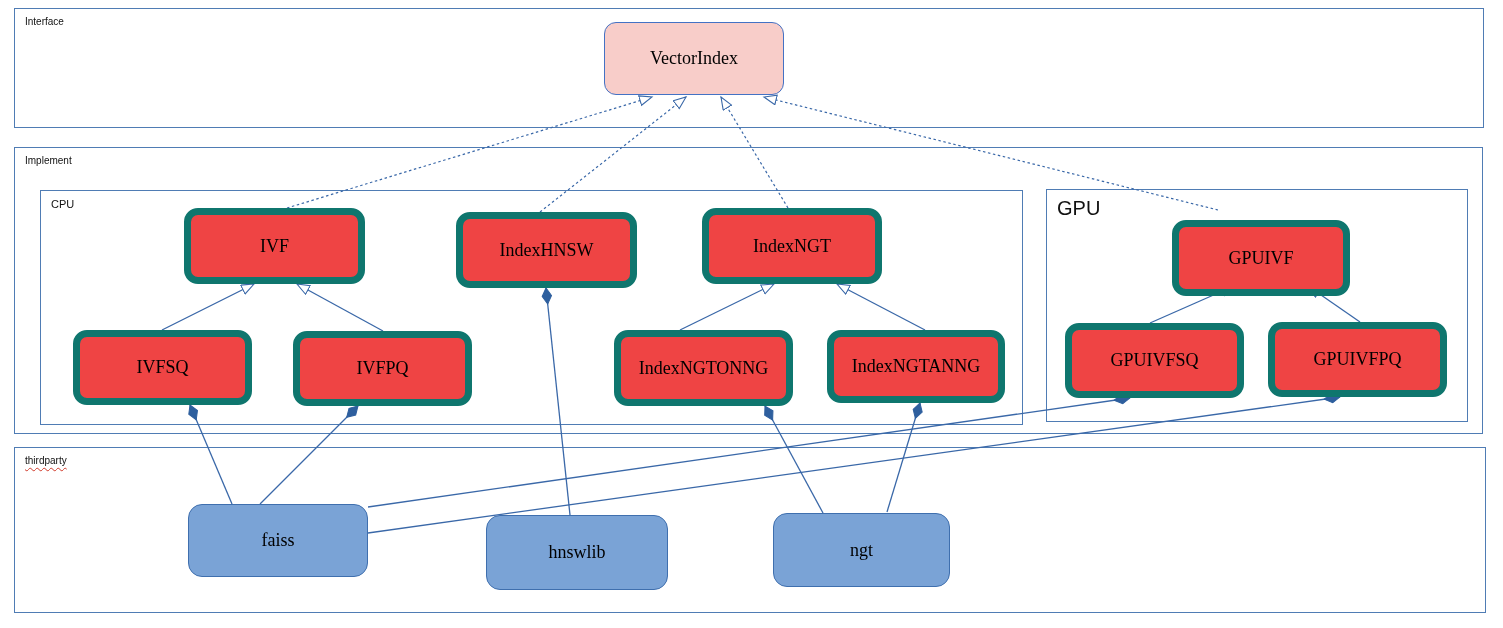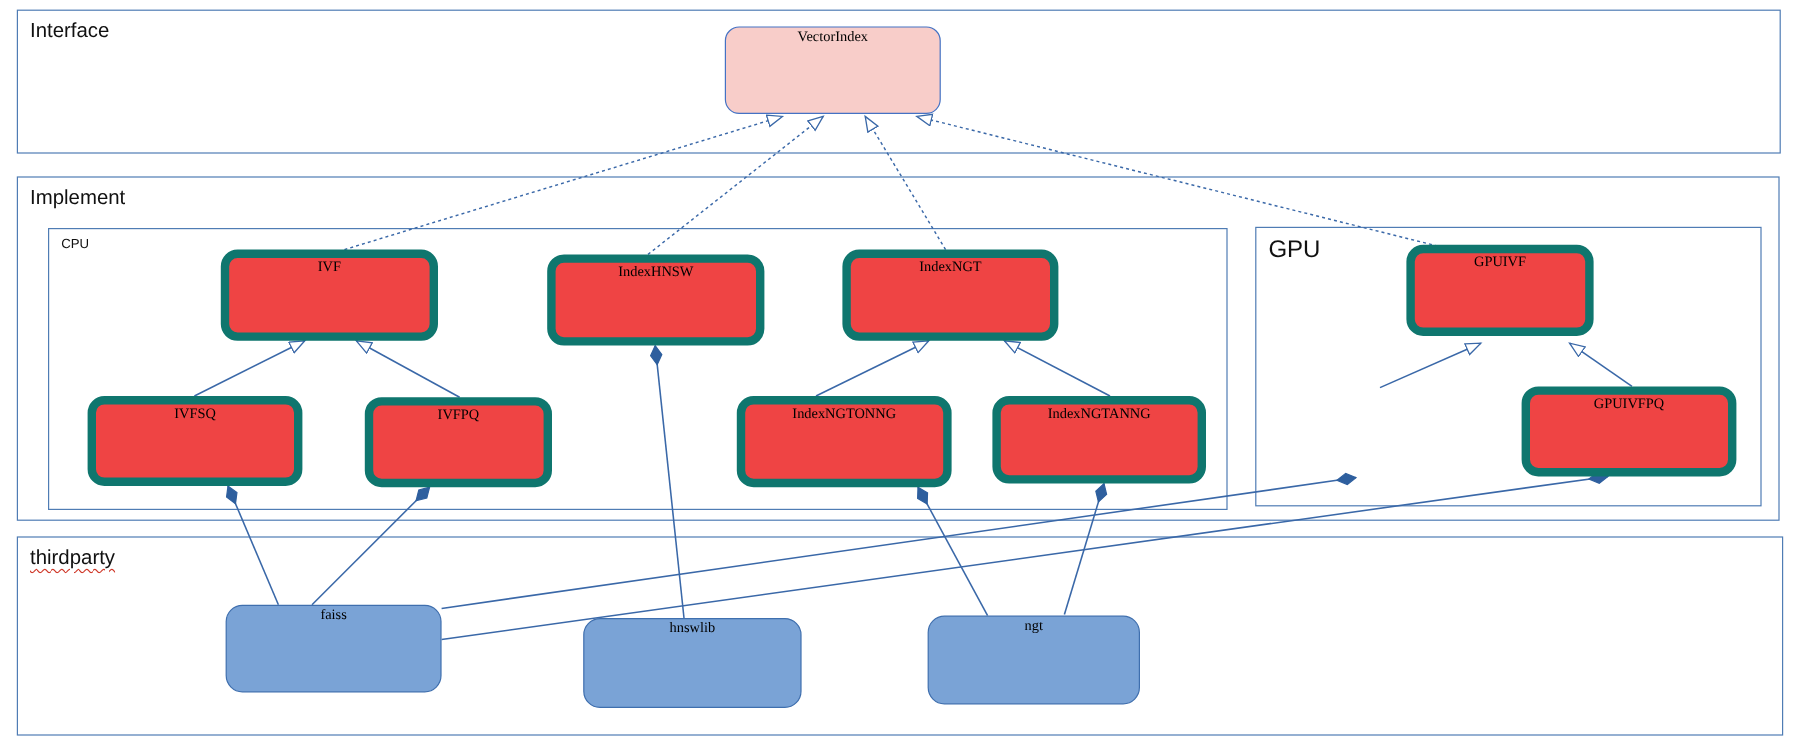--- a/index.html
+++ b/index.html
@@ -13,38 +13,38 @@
   
   .group{
     position:absolute;
     border:1.6px solid #4f7cb4;
     background:transparent;
     box-sizing:border-box;
   }
   .group-label{
     position:absolute;
     top:7px;left:10px;
-    font-size:17px;color:#111;
+    font-size:10px;color:#111;
     font-family:"Liberation Sans", sans-serif;
   }
   .group-label.squiggle{
     text-decoration-line:underline;
     text-decoration-style:wavy;
     text-decoration-color:#d03a2b;
     text-decoration-thickness:1px;
     text-underline-offset:3px;
   }
   
   .node{
     position:absolute;
-    display:flex;align-items:flex-start;justify-content:center;
+    display:flex;align-items:center;justify-content:center;
     box-sizing:border-box;
     border-radius:14px;
     font-family:"Liberation Serif", serif;
-    font-size:12px;color:#000;
+    font-size:18px;color:#000;
     z-index:3;
   }
   .node-green{background:#ef4444;border:7px solid #0f766e;}
   .node-blue{background:#7aa3d6;border:1px solid #3f6fae;}
   .node-pink{background:#f8cdc9;border:1.5px solid #4472c4;border-radius:12px;}
   svg.edges{position:absolute;left:0;top:0;z-index:2;}
 </style>
 </head>
 <body>
 
@@ -108,37 +108,40 @@
   <div class="node node-green" style="left:184px;top:208px;width:181px;height:76px;">
     <span>IVF</span>
   </div>
   <div class="node node-green" style="left:456px;top:212px;width:181px;height:76px;">
     <span>IndexHNSW</span>
   </div>
   <div class="node node-green" style="left:702px;top:208px;width:180px;height:76px;">
     <span>IndexNGT</span>
   </div>
 
-  <div class="node node-green" style="left:1172px;top:204px;width:156px;height:76px;">
+  <div class="node node-green" style="left:1172px;top:220px;width:178px;height:76px;">
     <span>GPUIVF</span>
   </div>
 
   <div class="node node-green" style="left:73px;top:330px;width:179px;height:75px;">
     <span>IVFSQ</span>
   </div>
-  <div class="node node-green" style="left:304px;top:331px;width:156px;height:75px;">
+  <div class="node node-green" style="left:293px;top:331px;width:179px;height:75px;">
     <span>IVFPQ</span>
   </div>
   <div class="node node-green" style="left:614px;top:330px;width:179px;height:76px;">
     <span>IndexNGTONNG</span>
   </div>
   <div class="node node-green" style="left:827px;top:330px;width:178px;height:73px;">
     <span>IndexNGTANNG</span>
   </div>
 
+  <div class="node node-green" style="left:1065px;top:323px;width:179px;height:75px;">
+    <span>GPUIVFSQ</span>
+  </div>
   <div class="node node-blue" style="left:188px;top:504px;width:180px;height:73px;">
     <span>faiss</span>
   </div>
 
   <div class="node node-green" style="left:1268px;top:322px;width:179px;height:75px;">
     <span>GPUIVFPQ</span>
   </div>
   <div class="node node-blue" style="left:486px;top:515px;width:182px;height:75px;">
     <span>hnswlib</span>
   </div>

